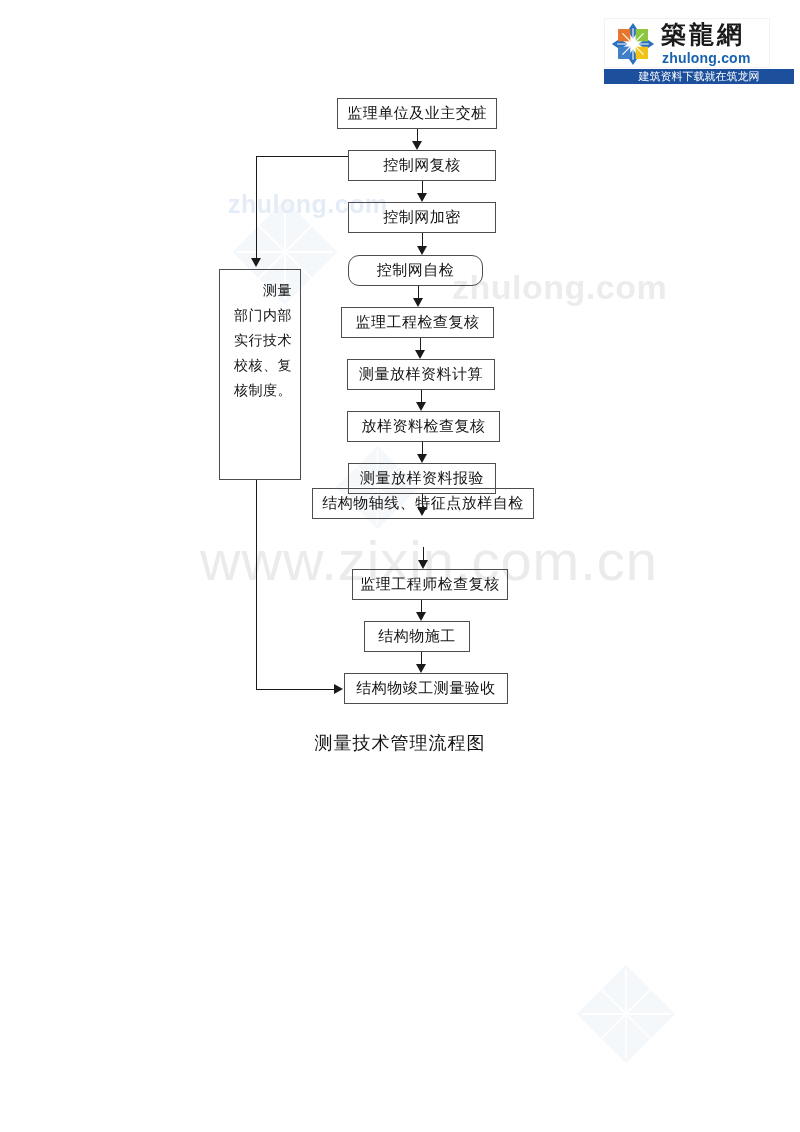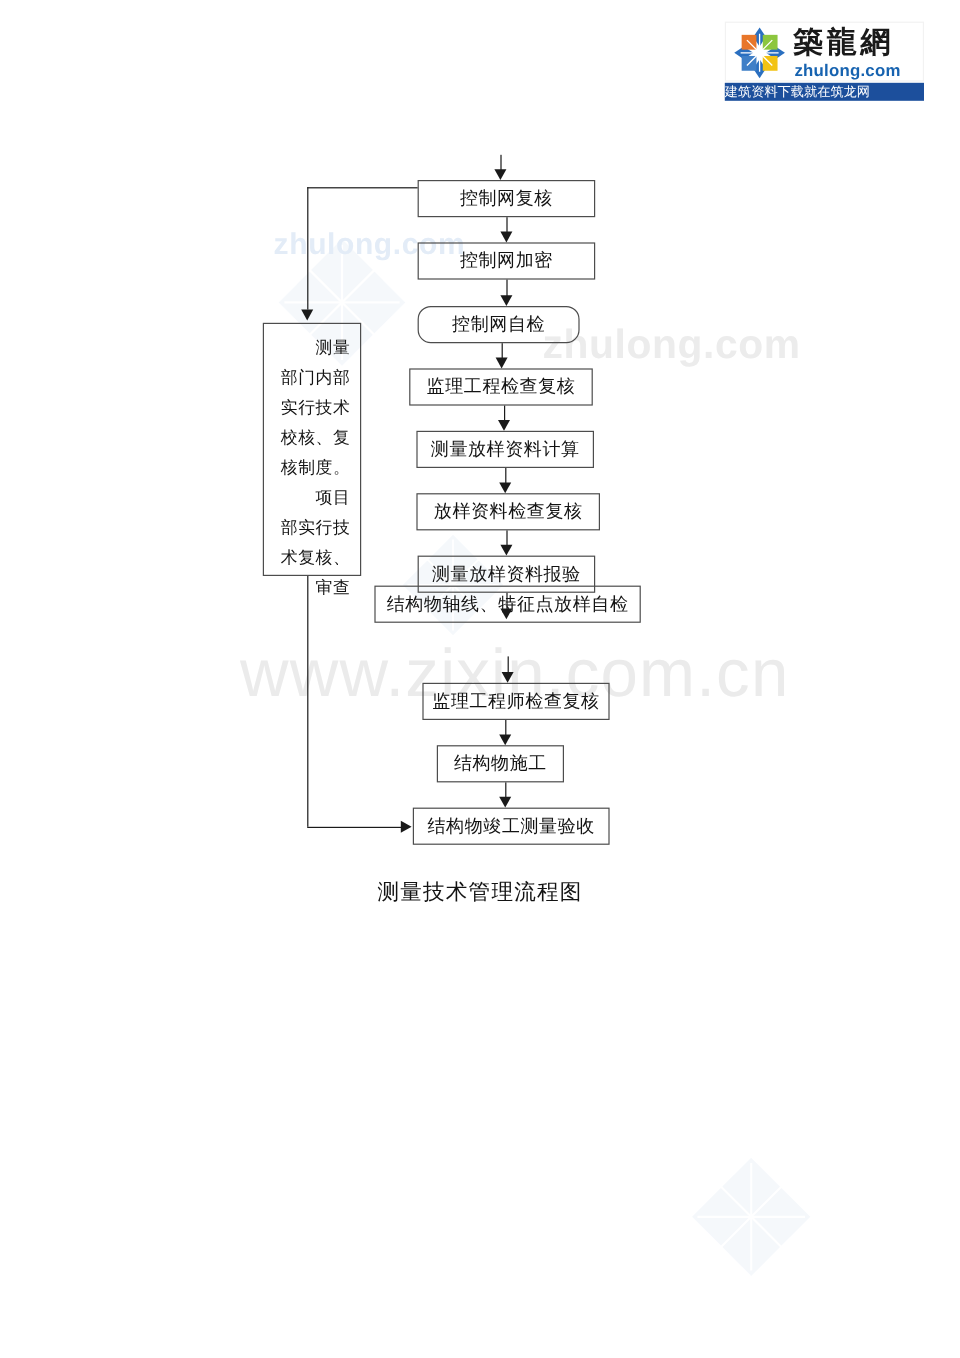--- a/index.html
+++ b/index.html
@@ -39,23 +39,23 @@
     font-family:"DejaVu Sans","Liberation Sans",sans-serif;
     white-space:nowrap;
   }
   #logo-url{
     position:absolute;left:57px;top:30px;width:110px;height:18px;
     color:#1763b0;font-weight:bold;font-size:14px;line-height:18px;
     font-family:"Liberation Sans","DejaVu Sans",sans-serif;
     letter-spacing:.2px;white-space:nowrap;
   }
   #logo-banner{
-    position:absolute;left:0;top:51px;width:166px;height:15px;
+    position:absolute;left:0;top:51px;width:190px;height:15px;
     background:#1c4f9c;color:#ffffff;
-    font-size:11px;line-height:15px;
+    font-size:11px;line-height:15px;text-align:center;
     font-family:"DejaVu Sans","Liberation Sans",sans-serif;
     letter-spacing:0px;white-space:nowrap;overflow:hidden;
   }
 
   
   .node{
     position:absolute;box-sizing:border-box;
     border:1px solid #4d4d4d;background:transparent;
     display:flex;align-items:center;justify-content:center;
     font-size:15px;color:#131313;letter-spacing:.5px;
@@ -168,20 +168,21 @@
             <path d="M50 50 L74 26 M50 50 L74 74 M50 50 L26 74 M50 50 L26 26"></path>
           </g>
         </svg>
       </div>
       <div id="logo-cn">築龍網</div>
       <div id="logo-url">zhulong.com</div>
     </div>
     <div id="logo-banner">建筑资料下载就在筑龙网</div>
   </div>
 
+  <div class="node" style="left:337px;top:98px;width:160px;height:31px;">监理单位及业主交桩</div>
 
   <div class="node" style="left:348px;top:150px;width:148px;height:31px;">控制网复核</div>
 
   <div class="node" style="left:348px;top:202px;width:148px;height:31px;">控制网加密</div>
 
   <div class="node" style="left:348px;top:255px;width:135px;height:31px;border-radius:11px;">控制网自检</div>
 
   <div class="node" style="left:341px;top:307px;width:153px;height:31px;">监理工程检查复核</div>
 
   <div class="node" style="left:347px;top:359px;width:148px;height:31px;">测量放样资料计算</div>
@@ -193,21 +194,20 @@
   <div class="node" style="left:312px;top:488px;width:222px;height:31px;">结构物轴线、特征点放样自检</div>
 
   <div class="node" style="left:352px;top:569px;width:156px;height:31px;">监理工程师检查复核</div>
 
   <div class="node" style="left:364px;top:621px;width:106px;height:31px;">结构物施工</div>
 
   <div class="node" style="left:344px;top:673px;width:164px;height:31px;">结构物竣工测量验收</div>
 
   <div class="note" style="left:219px;top:269px;width:82px;height:211px;">
     <p>测量部门内部实行技术校核、复核制度。</p>
-    <p>项目部实行技术复核、审查</p>
   </div>
 
   <div class="vline" style="left:417px;top:129px;height:13px;"></div>
   <div class="arrow-down" style="left:412px;top:141px;"></div>
 
   <div class="vline" style="left:422px;top:181px;height:13px;"></div>
   <div class="arrow-down" style="left:417px;top:193px;"></div>
 
   <div class="vline" style="left:422px;top:233px;height:14px;"></div>
   <div class="arrow-down" style="left:417px;top:246px;"></div>

